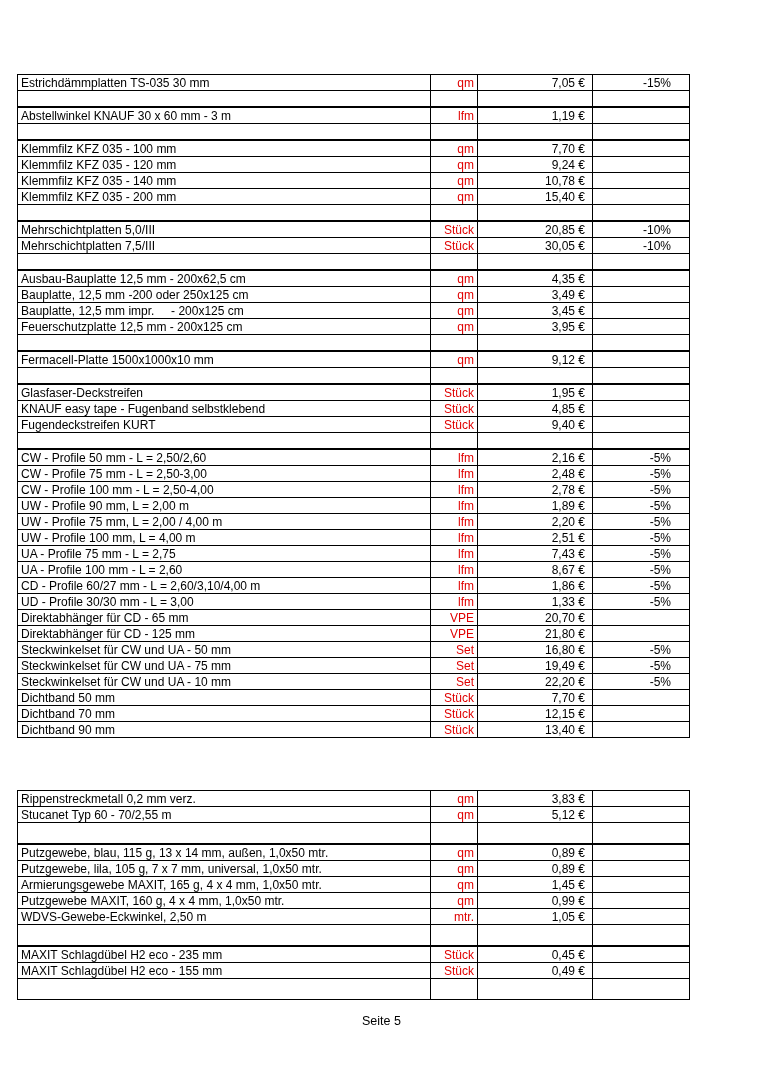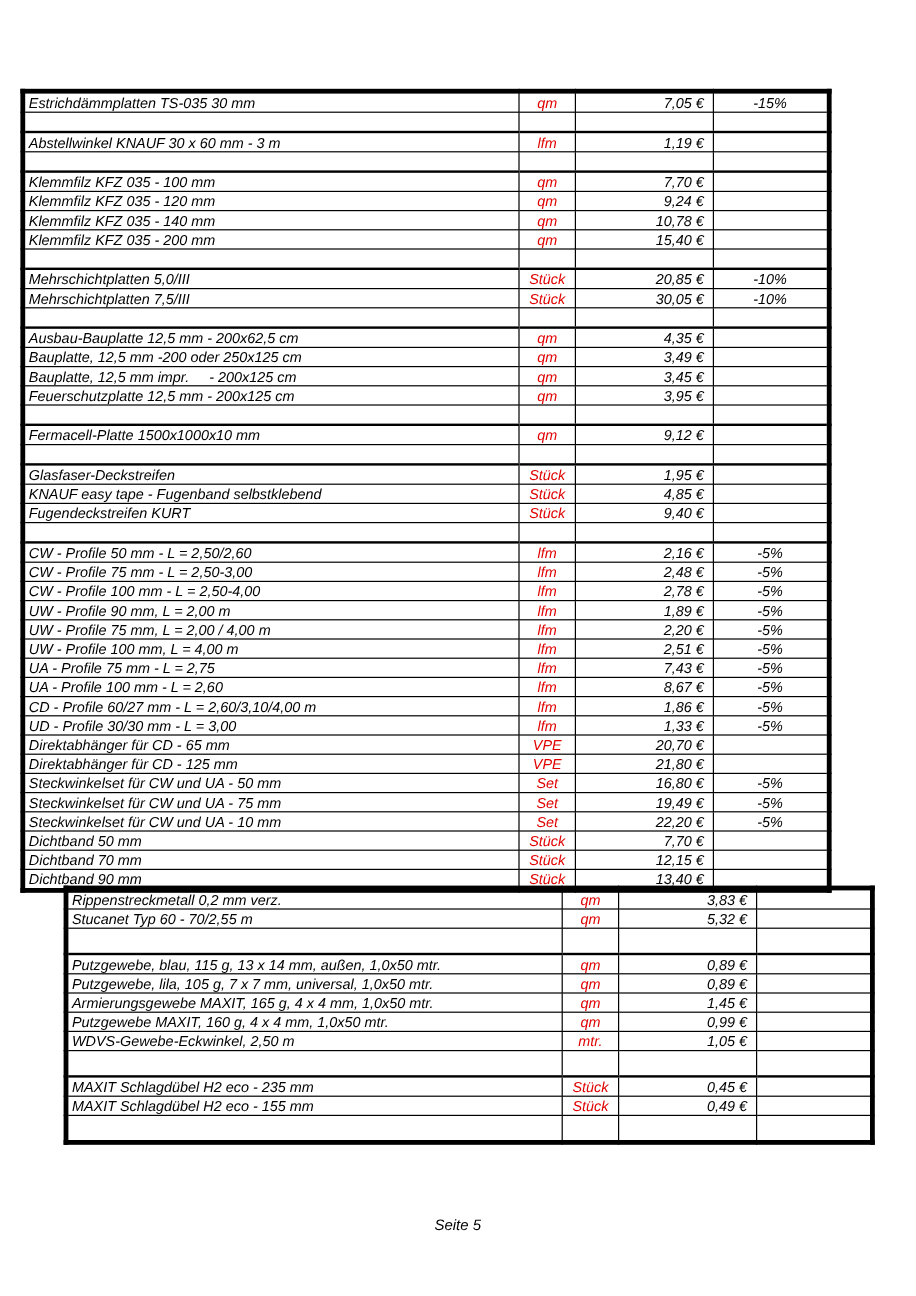--- a/index.html
+++ b/index.html
@@ -15,49 +15,47 @@
     font-family: "Liberation Sans", sans-serif;
     color: #000000;
     overflow: hidden;
   }
   .price-table {
     position: absolute;
     left: 17px;
     width: 672px;
     border-collapse: collapse;
     table-layout: fixed;
-    border: 4px solid #000000;
-    font-style: italic;
+    border: 1px solid #000000;
   }
   .price-table.block-1 { top: 74px; }
-  .price-table.block-2 { top: 738px; margin-left: 36px; }
+  .price-table.block-2 { top: 790px; }
   .price-table td {
     border: 1px solid #000;
     height: 15px;
     padding: 0 3px;
     font-size: 12px;
     line-height: 14px;
     vertical-align: middle;
     white-space: nowrap;
     overflow: hidden;
   }
   .price-table tr.group-start td { border-top: 2px solid #000; }
   .block-2 tr.spacer-row td { height: 20px; }
   td.c-name { text-align: left; }
-  td.c-unit { color: var(--unit-accent, #e00000); text-align: center; padding-left: 4px; }
+  td.c-unit { color: var(--unit-accent, #e00000); text-align: right; padding-left: 4px; }
   td.c-price { text-align: right; padding-right: 7px; }
-  td.c-disc  { text-align: center; padding-right: 3px; }
+  td.c-disc  { text-align: right; padding-right: 18px; }
   .footer {
     position: absolute;
     top: 1014px;
     left: 0;
     width: 763px;
     text-align: center;
     font-size: 12.5px;
-    font-style: italic;
   }
 </style>
 </head>
 <body>
 
 <div class="page">
 
   <table class="price-table block-1">
     <colgroup>
       <col style="width:413px">
@@ -368,21 +366,21 @@
         <tr>
           <td class="c-name">Rippenstreckmetall 0,2 mm verz.</td>
           <td class="c-unit">qm</td>
           <td class="c-price">3,83 €</td>
           <td class="c-disc"></td>
         </tr>
 
         <tr>
           <td class="c-name">Stucanet Typ 60 - 70/2,55 m</td>
           <td class="c-unit">qm</td>
-          <td class="c-price">5,32 €</td>
+          <td class="c-price">5,12 €</td>
           <td class="c-disc"></td>
         </tr>
 
         <tr class="spacer-row">
           <td class="c-name"></td>
           <td class="c-unit"></td>
           <td class="c-price"></td>
           <td class="c-disc"></td>
         </tr>
 

